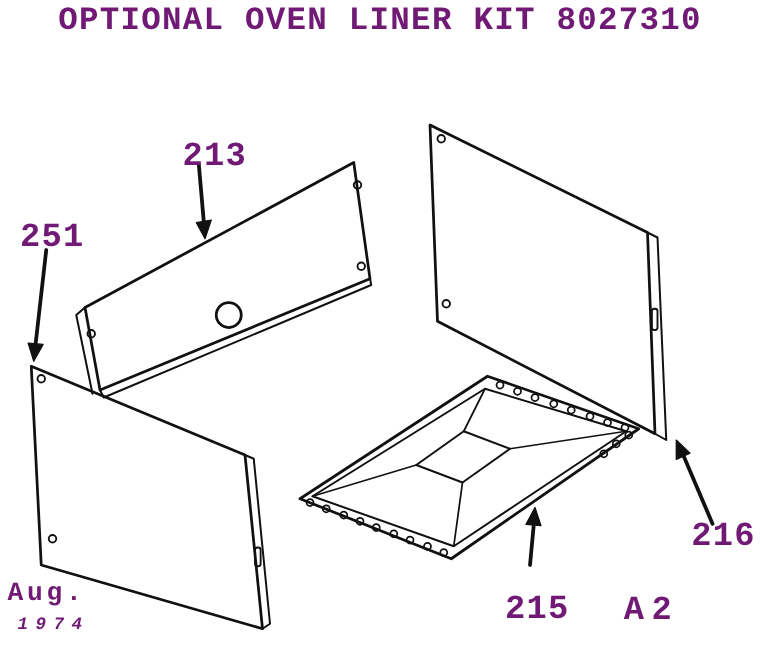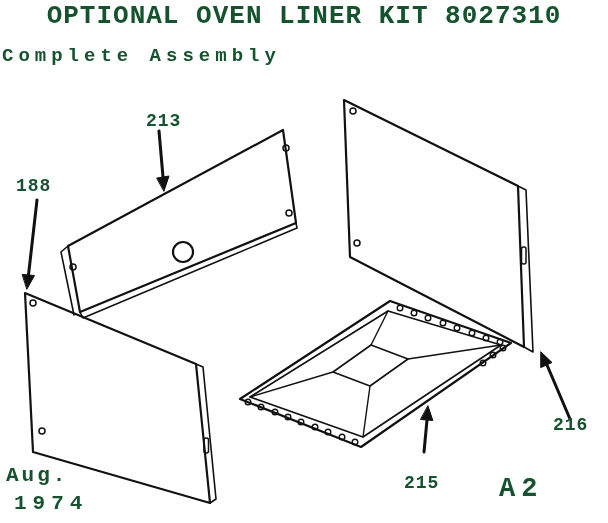--- a/index.html
+++ b/index.html
@@ -2,41 +2,41 @@
 <html><head>
 <meta charset="utf-8">
 <style>
   * { box-sizing: border-box; }
   html, body { margin: 0; padding: 0; background: #ffffff; }
   .page {
     position: relative;
     width: 608px;
     height: 523px;
     background: #ffffff;
-    color: #14532d;
+    color: #701a75;
     font-family: "Liberation Mono", "DejaVu Sans Mono", monospace;
     overflow: hidden;
   }
   svg.art { position: absolute; left: 0; top: 0; }
   .txt { position: absolute; white-space: nowrap; font-weight: bold; }
   .title {
     top: 1px; left: 0; width: 100%;
     text-align: center;
     font-size: 26px;
     letter-spacing: 1px;
   }
   .note-line1 { top: 45px; left: 2px; font-size: 19px; letter-spacing: 5px; }
   .note-line2 { top: 69px; left: 84px; font-size: 19px; letter-spacing: 5px; }
-  .part-label { font-size: 18px; letter-spacing: 1px; }
+  .part-label { font-size: 27px; letter-spacing: 1px; }
   .label-213 { top: 111px; left: 146px; }
   .label-214 { top: 176px; left: 16px; }
   .label-215 { top: 451px; left: 404px; margin-top: 22px; }
   .label-216 { top: 415px; left: 553px; }
   .date1 { top: 464px; left: 6px;  font-size: 21px; letter-spacing: 3px; font-family: Liberation Mono, monospace; }
-  .date2 { top: 492px; left: 14px; font-size: 21px; letter-spacing: 6px; }
+  .date2 { top: 492px; left: 14px; font-size: 14px; letter-spacing: 6px; font-style: italic; }
   .page-ref { top: 474px; left: 499px; font-size: 27px; letter-spacing: 6px; }
 </style>
 </head>
 <body>
 
 <div class="page">
 
   <svg class="art" width="608" height="523" viewBox="0 0 608 523" fill="none" stroke="#111111" stroke-width="2.2" stroke-linejoin="round" stroke-linecap="round">
 
     <g>
@@ -119,24 +119,23 @@
       </g>
       <g>
         <line x1="570" y1="419" x2="547" y2="365"></line>
         <polygon points="541,352 552,362.5 541,367.5" fill="#111111" stroke-width="1"></polygon>
       </g>
     </g>
   </svg>
 
   <div class="txt title">OPTIONAL OVEN LINER KIT 8027310</div>
 
-  <div class="txt note-line1">Complete Assembly</div>
 
   <div class="txt part-label label-213">213</div>
-  <div class="txt part-label label-214">188</div>
+  <div class="txt part-label label-214">251</div>
   <div class="txt part-label label-215">215</div>
   <div class="txt part-label label-216">216</div>
 
   <div class="txt date1">Aug.</div>
   <div class="txt date2">1974</div>
   <div class="txt page-ref">A2</div>
 
 </div>
 
 </body></html>

